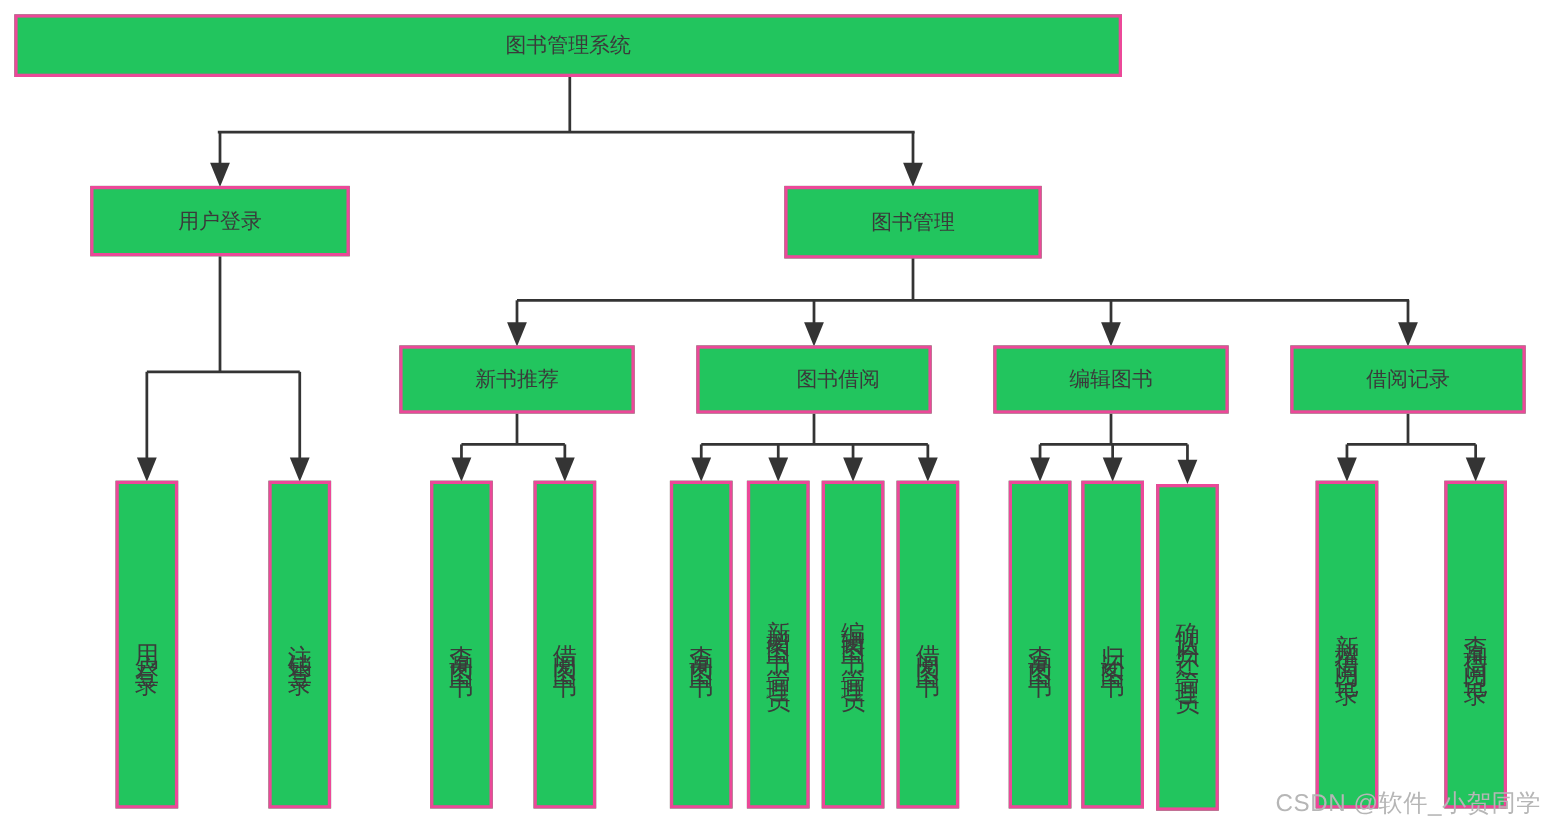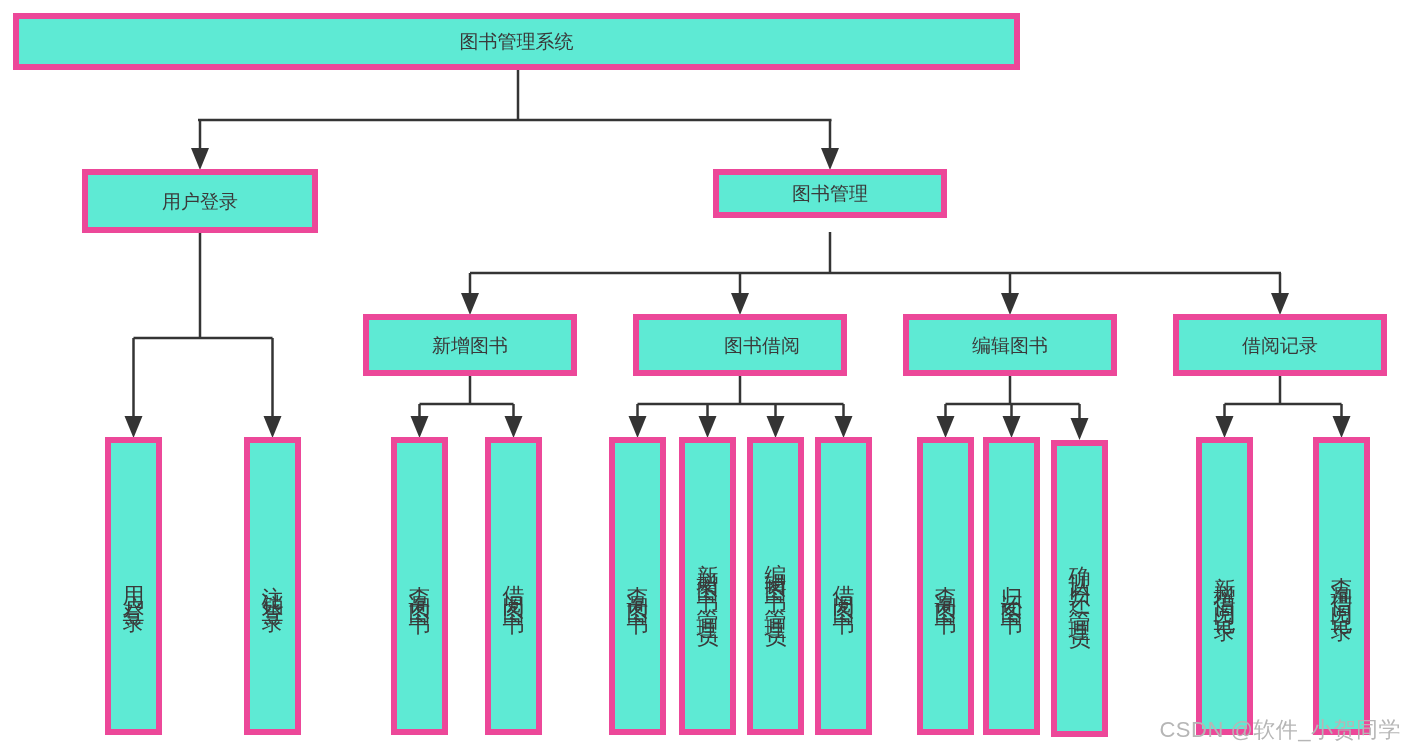--- a/index.html
+++ b/index.html
@@ -21,22 +21,22 @@
     position: absolute;
     left: 0;
     top: 0;
     width: 1405px;
     height: 747px;
     z-index: 1;
   }
   .node {
     position: absolute;
     box-sizing: border-box;
-    border: 6px solid #ec4899;
-    background: #5eead4;
+    border: 3px solid #ec4899;
+    background: #22c55e;
     display: flex;
     align-items: center;
     justify-content: center;
     color: #3a3a3a;
     font-size: 19px;
     z-index: 2;
     line-height: 1;
   }
   .leaf {
     writing-mode: vertical-rl;
@@ -113,23 +113,23 @@
       <polygon points="1070.5,418 1088.5,418 1079.5,440" fill="#343434"></polygon>
       <line x1="1224.5" y1="404" x2="1224.5" y2="420" stroke="#343434" stroke-width="2.5"></line>
       <polygon points="1215.5,416 1233.5,416 1224.5,438" fill="#343434"></polygon>
       <line x1="1341.5" y1="404" x2="1341.5" y2="420" stroke="#343434" stroke-width="2.5"></line>
       <polygon points="1332.5,416 1350.5,416 1341.5,438" fill="#343434"></polygon>
     </svg>
 
   <div class="node" style="left:13px; top:13px; width:1007px; height:57px;">图书管理系统</div>
 
   <div class="node" style="left:82px; top:169px; width:236px; height:64px;">用户登录</div>
-  <div class="node" style="left:713px; top:169px; width:234px; height:49px;">图书管理</div>
+  <div class="node" style="left:713px; top:169px; width:234px; height:66px;">图书管理</div>
 
-  <div class="node" style="left:363px; top:314px; width:214px; height:62px;">新增图书</div>
+  <div class="node" style="left:363px; top:314px; width:214px; height:62px;">新书推荐</div>
   <div class="node" style="left:633px; top:314px; width:214px; height:62px;padding-left:44px;">图书借阅</div>
   <div class="node" style="left:903px; top:314px; width:214px; height:62px;">编辑图书</div>
   <div class="node" style="left:1173px; top:314px; width:214px; height:62px;">借阅记录</div>
 
   <div class="node leaf" style="left:105px; top:437px; width:57px; height:298px;">用户登录</div>
   <div class="node leaf" style="left:244px; top:437px; width:57px; height:298px;">注销登录</div>
 
   <div class="node leaf" style="left:391px; top:437px; width:57px; height:298px;">查询图书</div>
   <div class="node leaf" style="left:485px; top:437px; width:57px; height:298px;">借阅图书</div>
 

